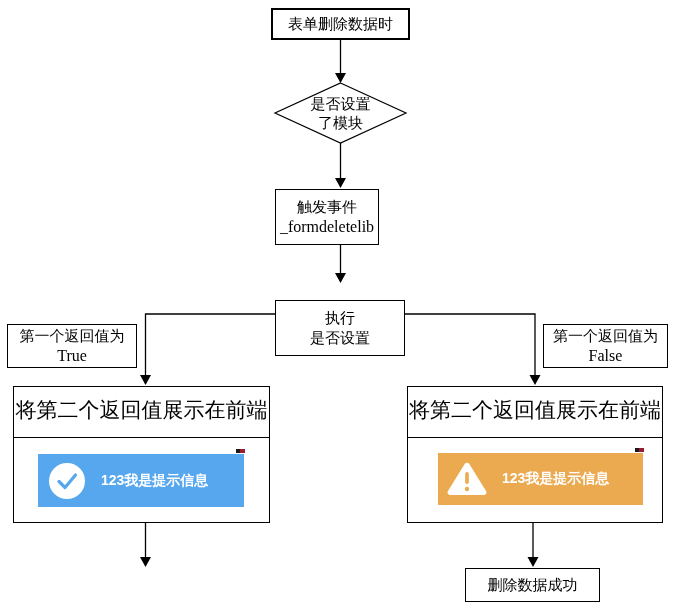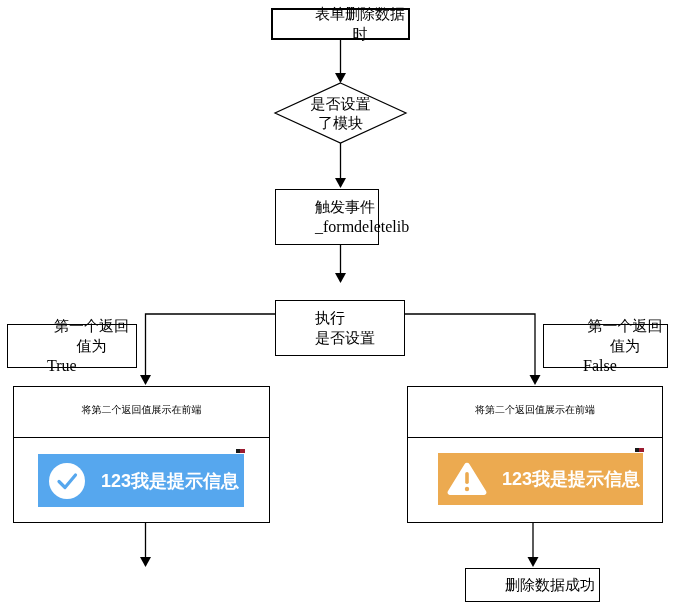--- a/index.html
+++ b/index.html
@@ -3,41 +3,41 @@
 <meta charset="utf-8">
 <style>
   html,body{margin:0;padding:0;background:#fff;}
   #canvas{
     position:relative;width:681px;height:609px;background:#fff;overflow:hidden;
     font-family:"Liberation Serif", serif;color:#000;
   }
   #wires{position:absolute;left:0;top:0;width:681px;height:609px;}
   .node{
     position:absolute;box-sizing:border-box;border:1px solid #000;background:#fff;
-    display:flex;flex-direction:column;align-items:flex-start;justify-content:center;
-    font-size:15px;line-height:20px;text-align:center;padding-left:39px;
+    display:flex;flex-direction:column;align-items:center;justify-content:center;
+    font-size:15px;line-height:20px;text-align:center;
   }
   .node .en{font-size:16px;line-height:20px;}
   .start{border-width:2px;}
   .diamond-text{
     position:absolute;left:275px;top:94px;width:131px;height:40px;
     display:flex;flex-direction:column;align-items:center;justify-content:center;
     font-size:15px;line-height:19px;text-align:center;
   }
   .bigbox{
     position:absolute;box-sizing:border-box;border:1px solid #000;background:#fff;
   }
   .bigbox .box-title{
     box-sizing:border-box;height:51px;border-bottom:1px solid #000;
     display:flex;align-items:center;justify-content:center;
-    font-size:10px;padding-bottom:8px;padding-top:4px;
+    font-size:21px;padding-bottom:8px;padding-top:4px;
   }
   .toast{
     position:absolute;box-sizing:border-box;display:flex;align-items:center;
-    font-family:"Liberation Sans", sans-serif;font-weight:bold;font-size:18px;
+    font-family:"Liberation Sans", sans-serif;font-weight:bold;font-size:14px;
     color:var(--toast-text,#fff);
   }
   .toast.success{background:var(--toast-success-bg,#56a7ee);}
   .toast.warning{background:var(--toast-warning-bg,#ecaa50);}
   .toast .icon{flex:0 0 auto;display:block;}
   .toast .msg{margin-left:15px;white-space:nowrap;}
   .corner-mark{position:absolute;width:9px;height:4px;}
   .corner-mark .a{position:absolute;left:0;top:0;width:4px;height:4px;background:#1a1a1a;}
   .corner-mark .b{position:absolute;left:4px;top:0;width:5px;height:4px;background:var(--corner-mark,#9b1b30);}
 </style>

